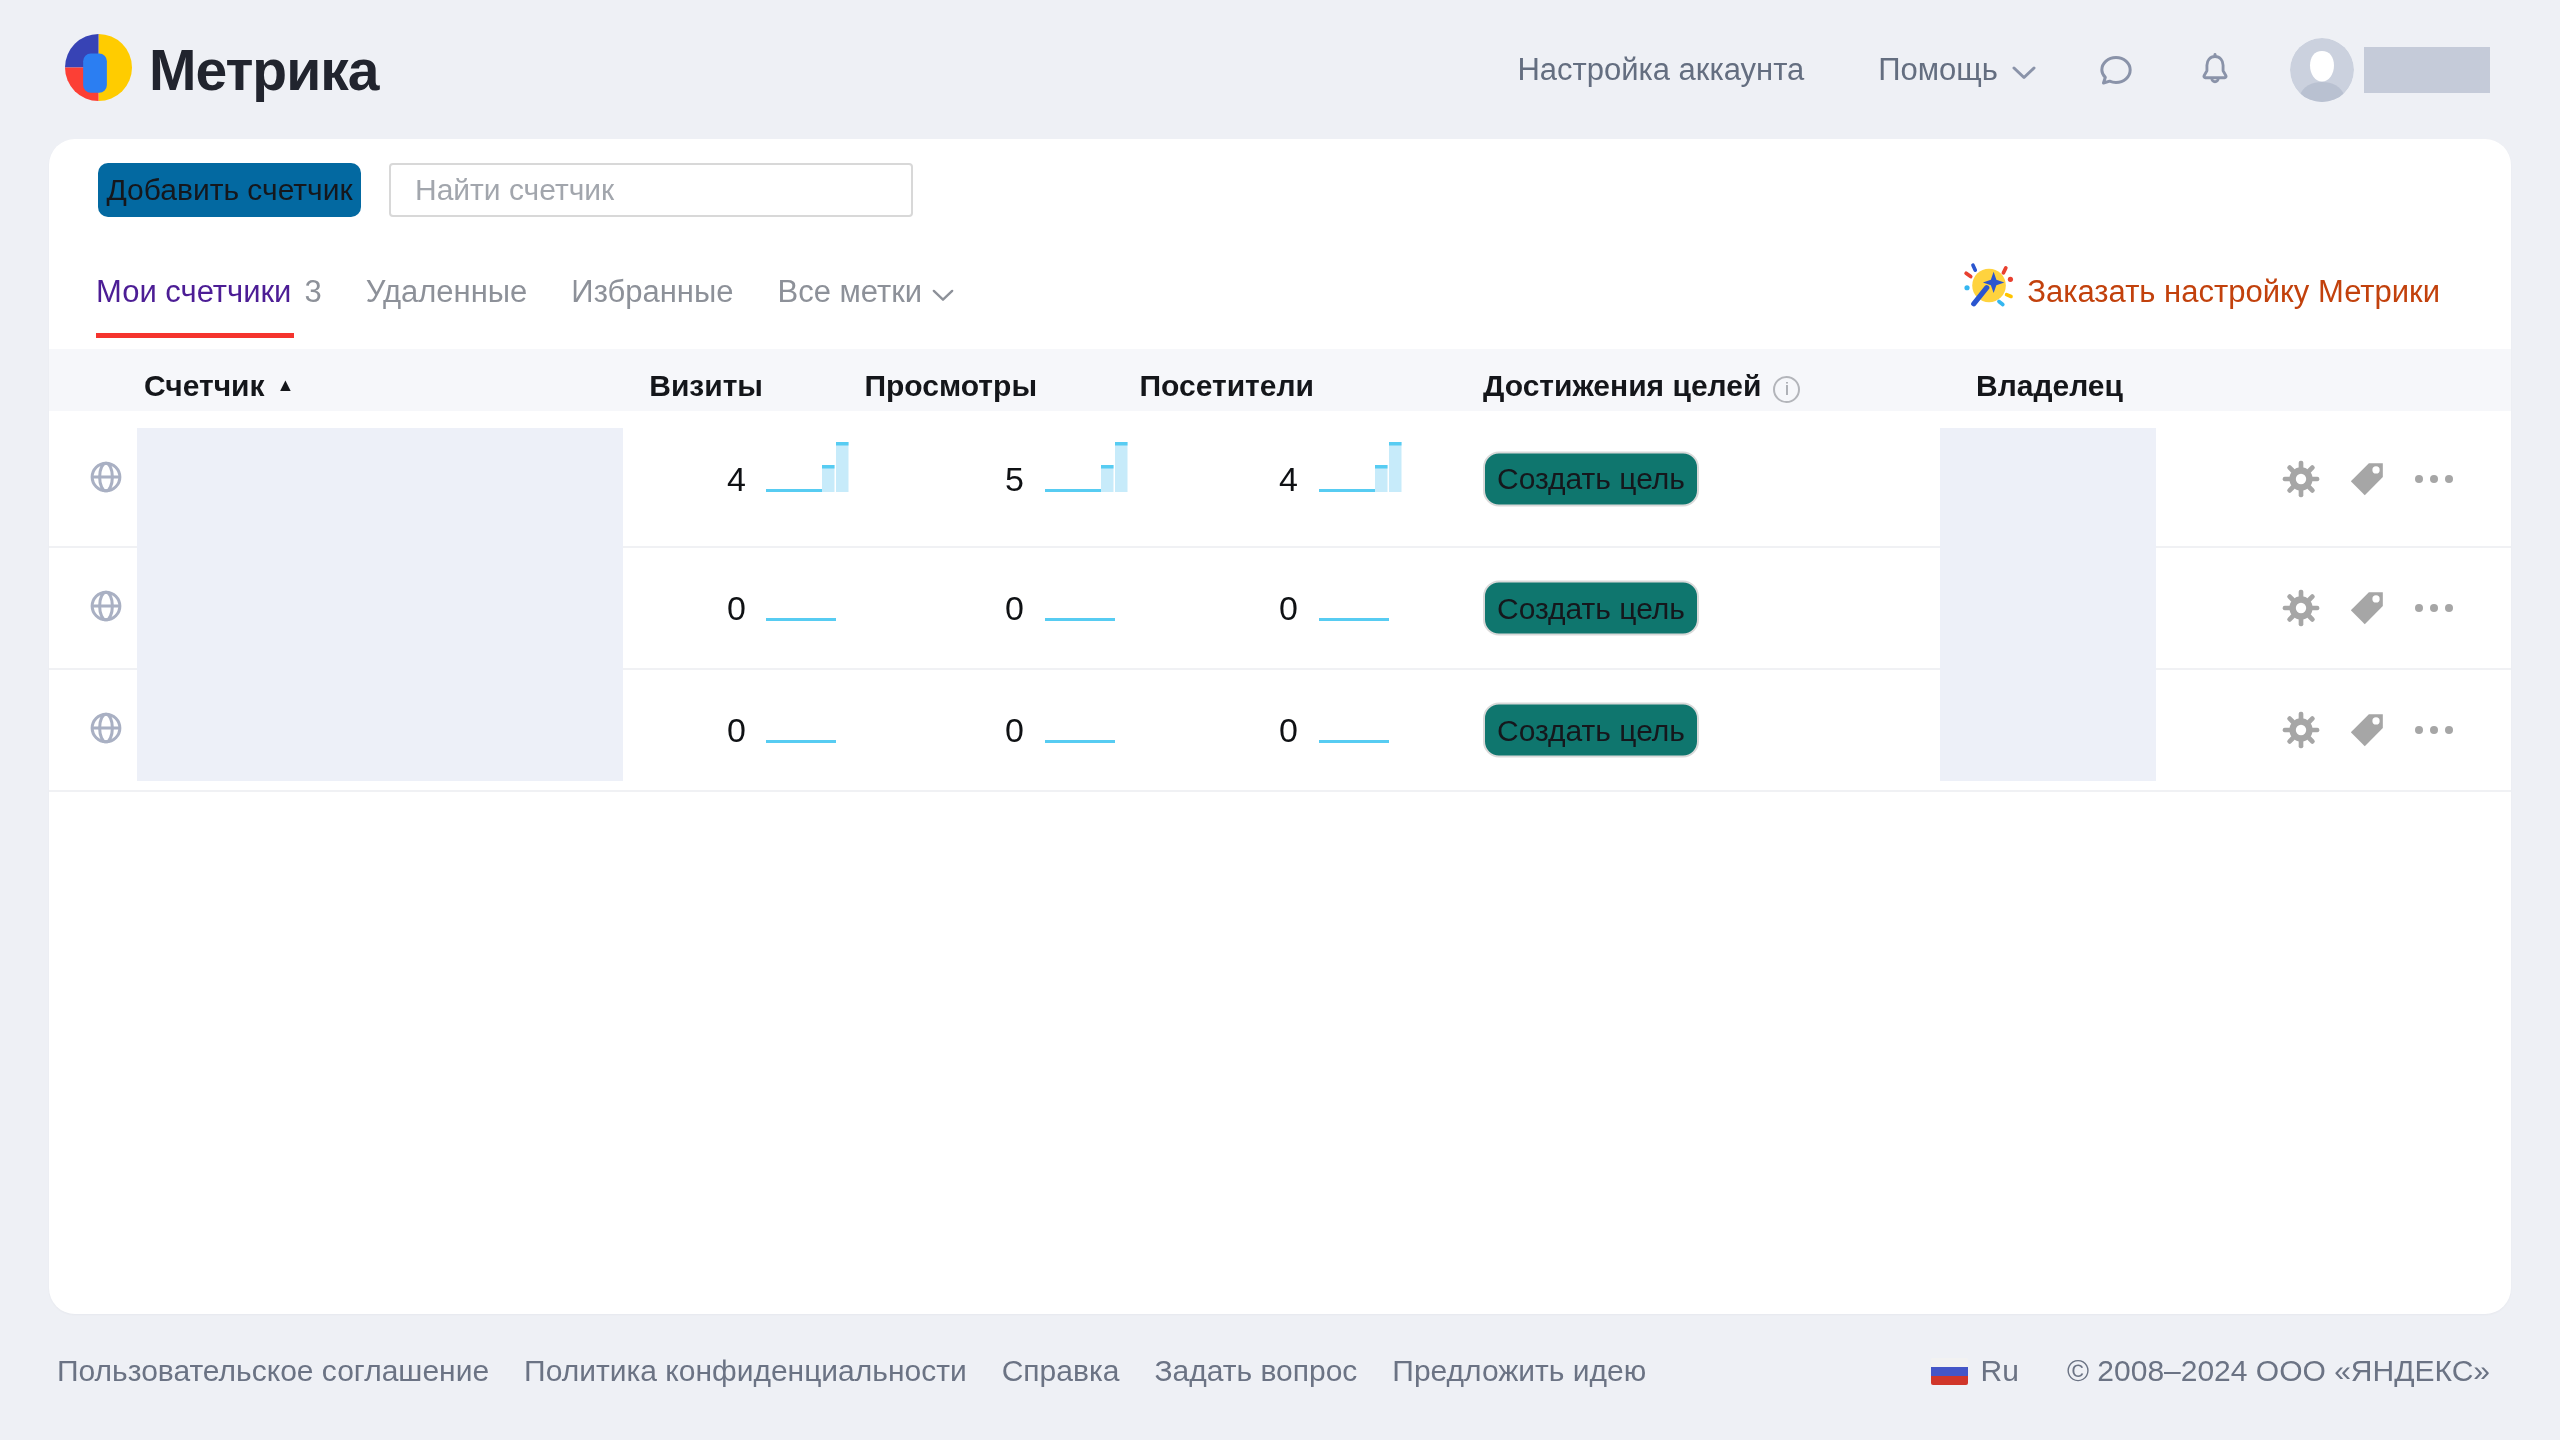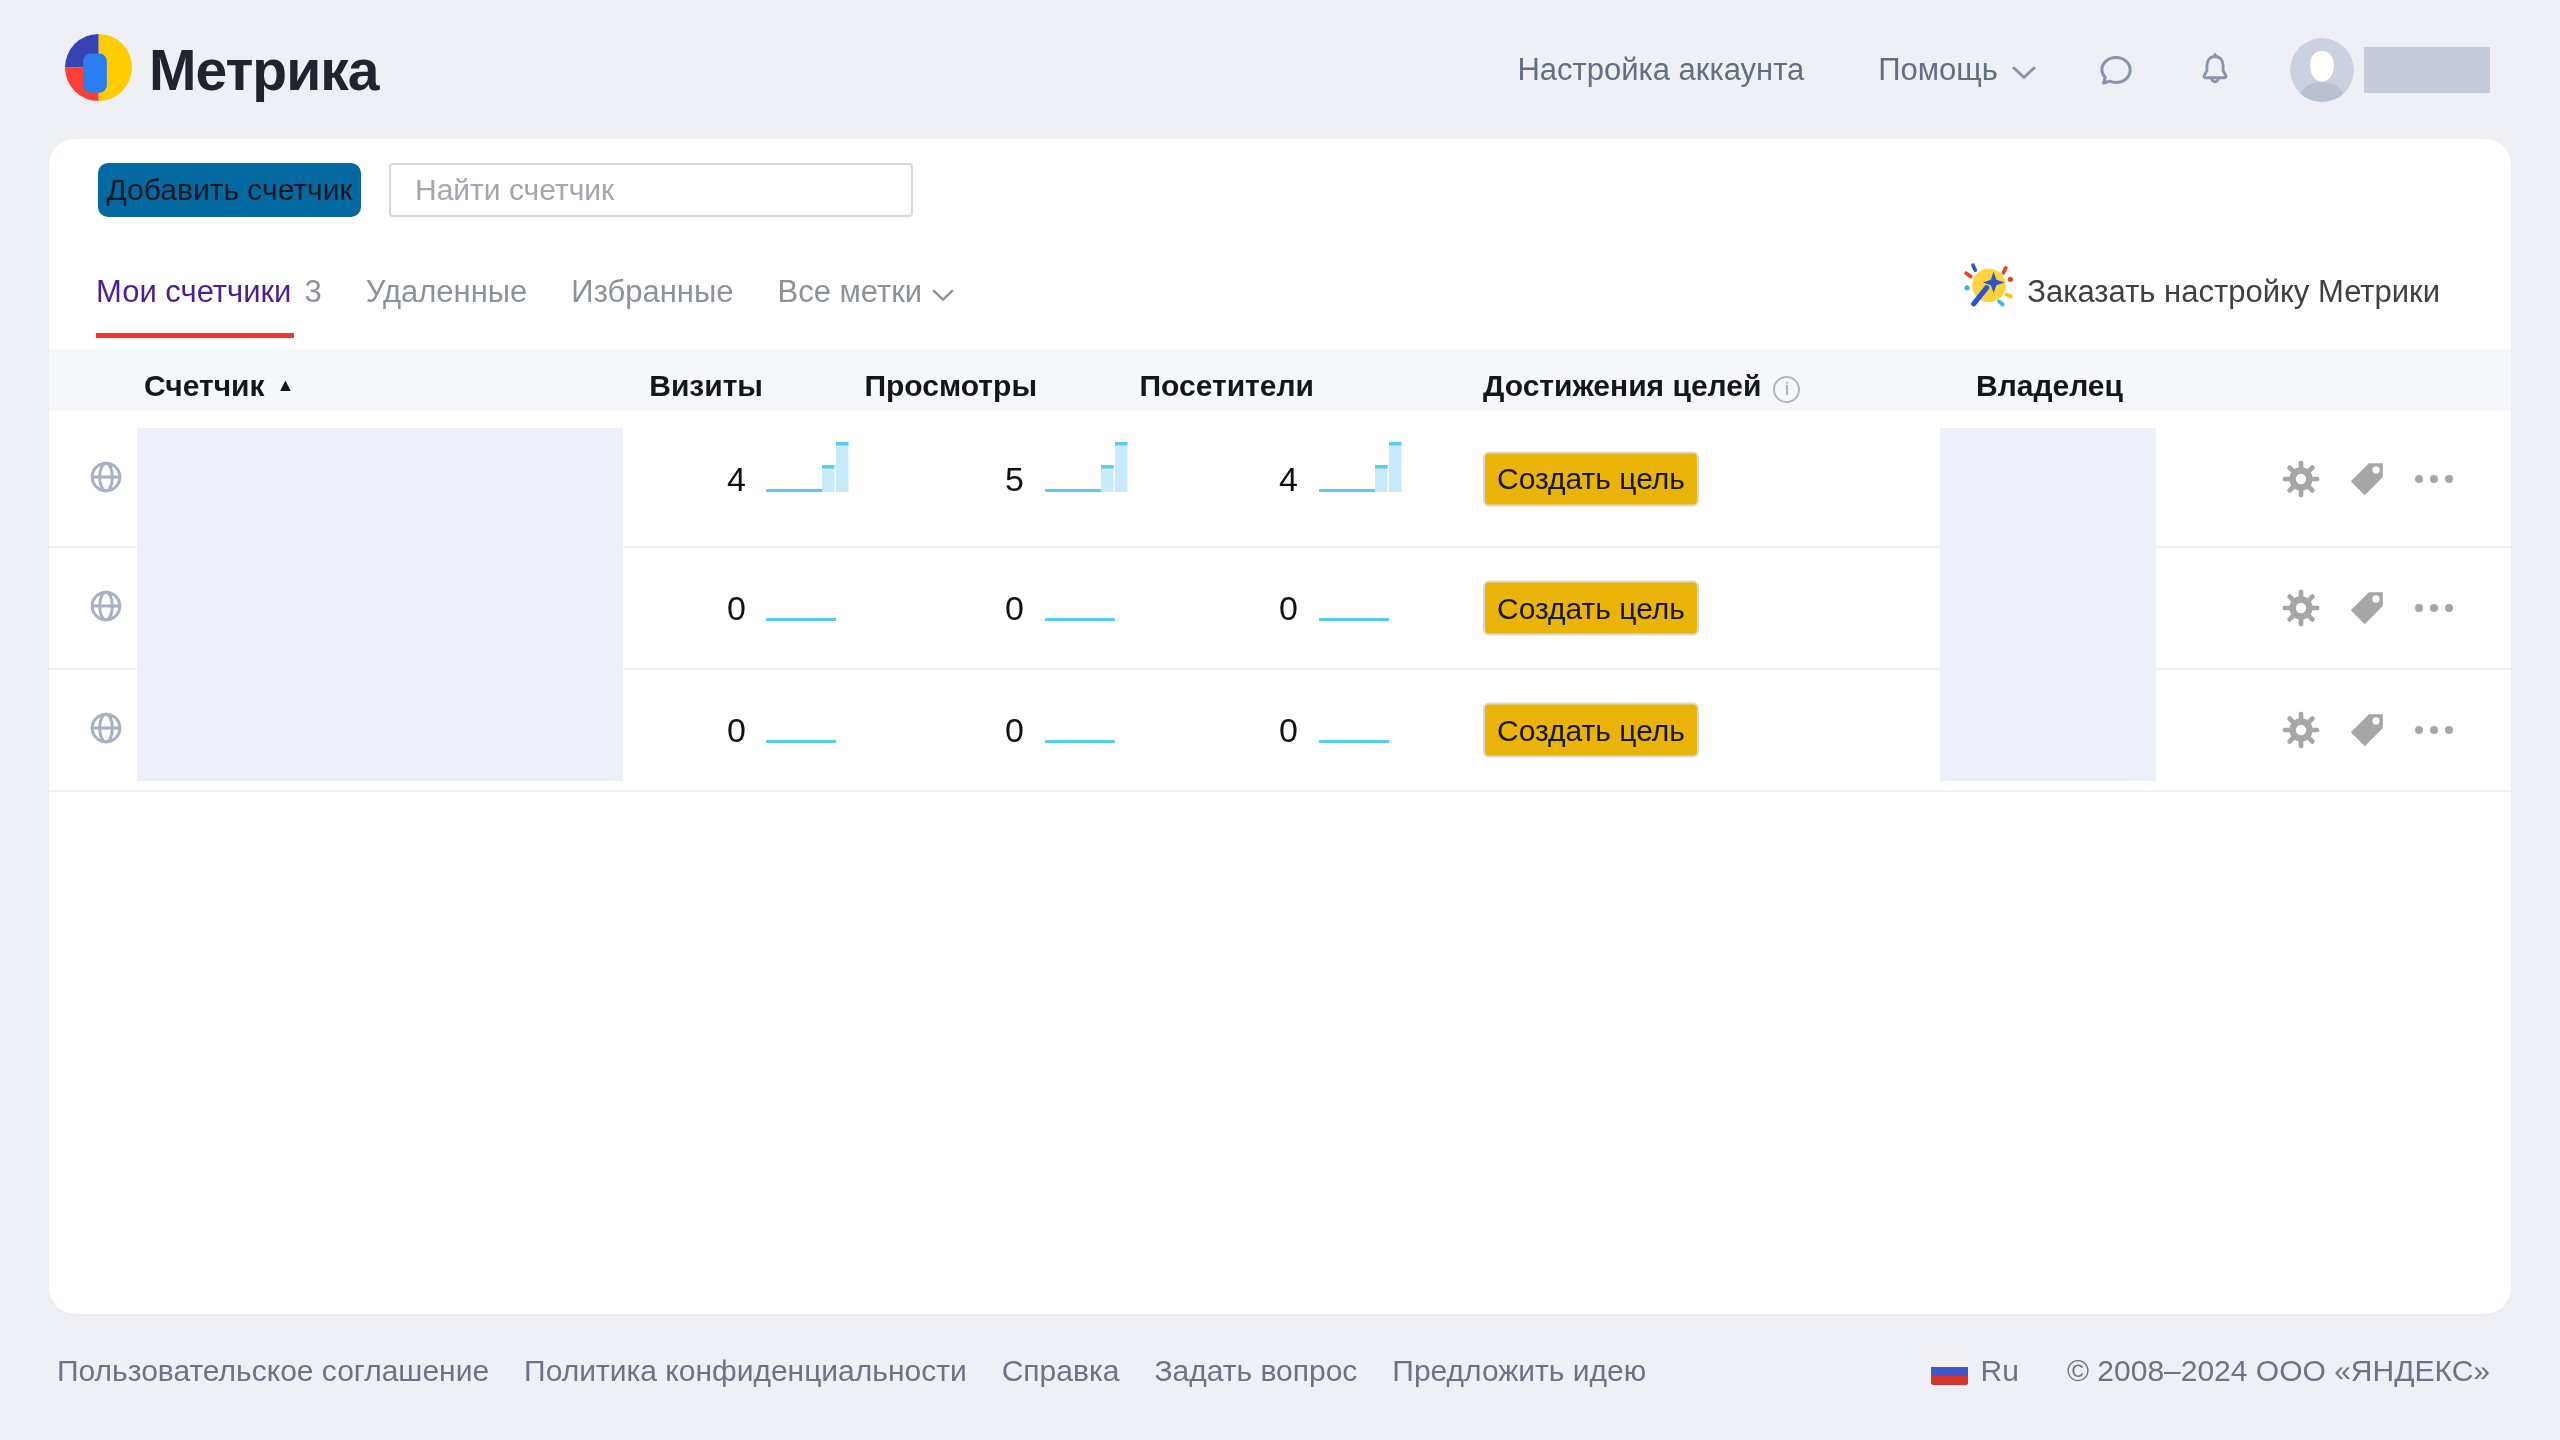--- a/index.html
+++ b/index.html
@@ -35,21 +35,21 @@
 
   .tabs-row { position:absolute; left:0; top:112px; width:100%; height:87px; }
   .tabs-inner { position:absolute; left:47px; top:0; height:82px; display:flex; align-items:center; font-size:31px; }
   .tab { color:#8d9199; cursor:pointer; white-space:nowrap; }
   .tab-active { color:#4c1d95; }
   .tab-count { color:#8d9199; margin-left:13px; }
   .tab-gap { margin-left:44px; }
   .tab-chevron { margin-left:10px; }
   .tab-underline { position:absolute; left:47px; bottom:0; width:198px; height:5px; background:#f5342e; }
   .setup-link { position:absolute; right:71px; top:0; height:82px; display:flex; align-items:center; gap:12px;
-                color:#404040; font-size:31px; cursor:pointer; white-space:nowrap; }
+                color:#c2410c; font-size:31px; cursor:pointer; white-space:nowrap; }
 
   
   .thead { position:absolute; left:0; top:210px; width:100%; height:73px; background:#f6f7fa;
            font-weight:bold; font-size:30px; color:#14161a; }
   .hcell { position:absolute; top:50%; transform:translateY(-50%); white-space:nowrap; }
   .h-counter { left:95px; display:flex; align-items:center; gap:12px; cursor:pointer; }
   .sort-tri { font-size:18px; }
   .h-visits   { right:1748px; }
   .h-views    { right:1474px; }
   .h-visitors { right:1197px;text-align:center; }
@@ -61,21 +61,21 @@
 
   .tbody { position:absolute; left:0; top:272px; width:100%; }
   .row { position:relative; width:100%; border-bottom:2px solid #f0f1f4; background:#fff; }
   .row-1 { height:137px; } .row-2 { height:122px; } .row-3 { height:122px; }
   .c-globe { position:absolute; left:39px; top:50%; transform:translateY(-50%); }
   .c-num { position:absolute; top:50%; transform:translateY(-50%); font-size:34px; color:#0f1114; }
   .num-visits   { right:1765px; } .num-views { right:1487px; } .num-visitors { right:1213px; }
   .spark { position:absolute; top:50%; transform:translateY(-50%); line-height:0; }
   .spark-visits   { left:717px; } .spark-views { left:996px; } .spark-visitors { left:1270px; }
   .c-goal { position:absolute; left:1434px; top:50%; transform:translateY(-50%);
-            width:216px; height:55px; background:#eab308; border:2px solid #d9d9d9; border-radius:6px;
+            width:216px; height:55px; background:#0f766e; border:2px solid #d9d9d9; border-radius:16px;
             font-family:inherit; font-size:30px; color:#15171c; cursor:pointer; }
   .c-actions { position:absolute; left:2232px; top:50%; transform:translateY(-50%);
                display:flex; align-items:center; gap:27px; }
   .act { cursor:pointer; display:flex; align-items:center; line-height:0; }
 
   .redact-name  { position:absolute; left:88px;  top:17px; width:486px; height:353px; background:#edf0f8; cursor:pointer; }
   .redact-owner { position:absolute; left:1891px; top:17px; width:216px; height:353px; background:#edf0f8; }
 
   
   .footer { position:absolute; left:57px; right:70px; bottom:0; height:138px;

